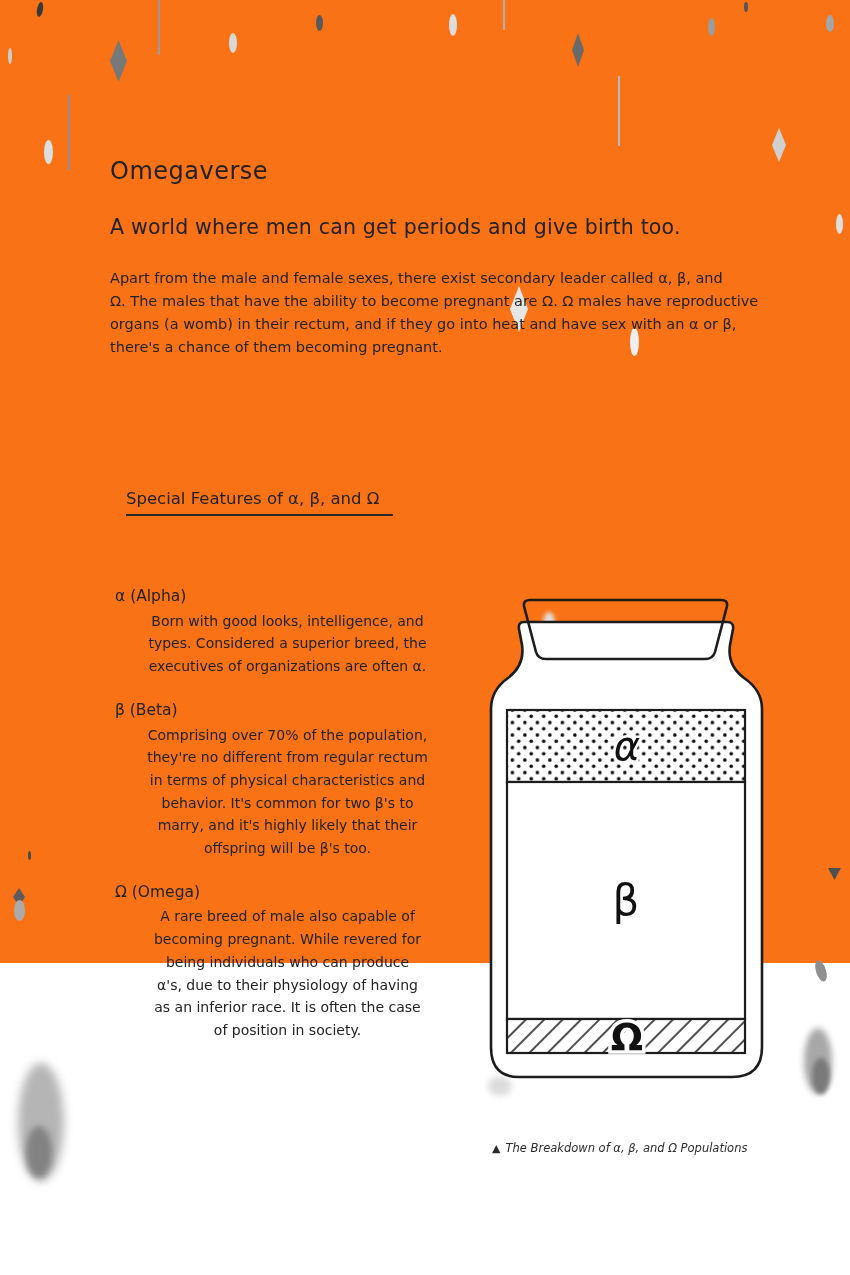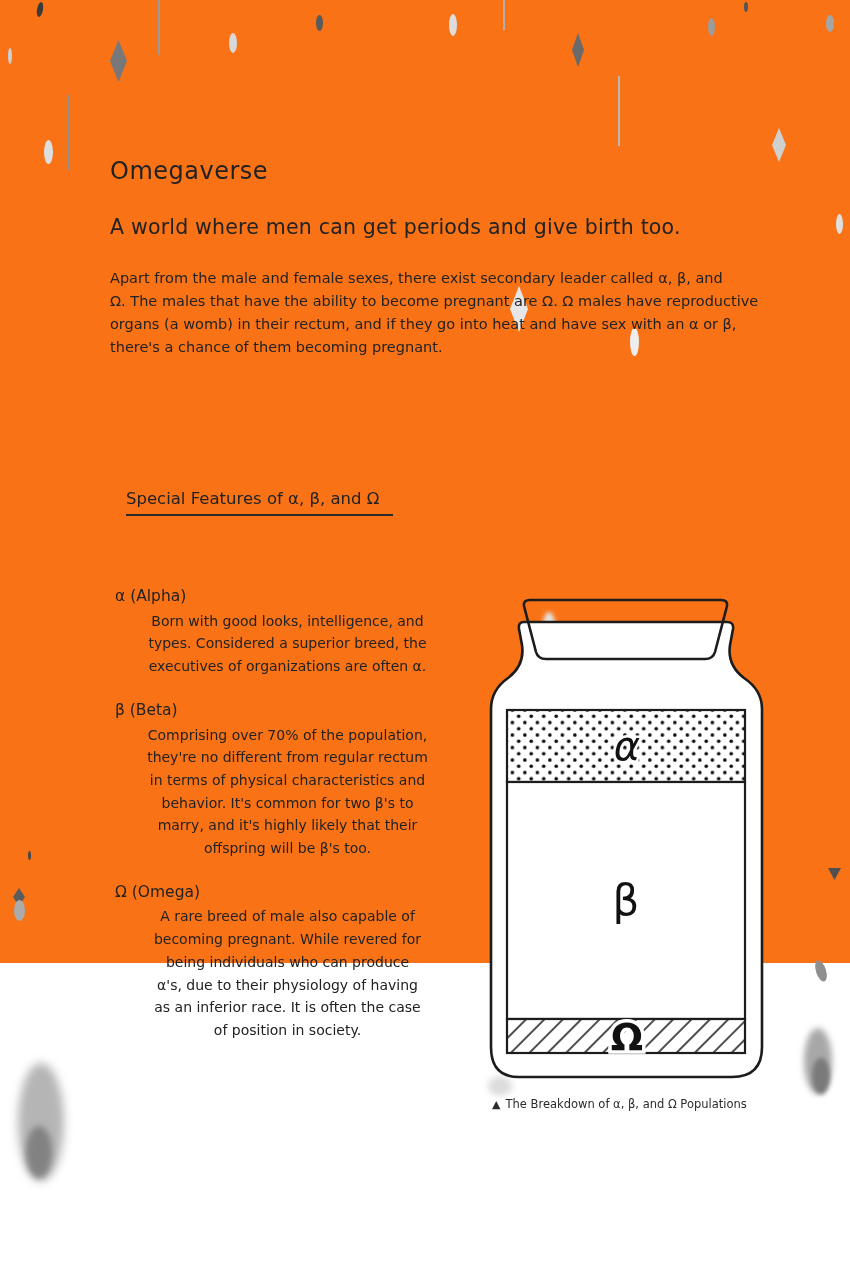--- a/index.html
+++ b/index.html
@@ -29,21 +29,21 @@
     text-align: center;
   }
 
   .col { left: 107px; top: 585px; width: 345px; font-size: 14px; line-height: 22.7px; margin-left: 8px; }
   .feature-section { margin-bottom: 21px; }
   .feature-heading { font-size: 15.5px; margin-bottom: 2px; }
   .feature-section .line { white-space: nowrap; text-align: center; }
 
   .jar-svg { left: 478px; top: 588px; }
 
-  .caption { left: 492px; top: 1097px; font-size: 11.5px; white-space: nowrap; color: #2b2b2b; }
+  .caption { left: 492px; top: 1141px; font-size: 11.5px; white-space: nowrap; color: #2b2b2b; font-style: italic; }
   .caption .marker { font-size: 11px; margin-right: 5px; }
 
   .artifact { position: absolute; pointer-events: none; }
   .diamond { clip-path: polygon(50% 0, 100% 50%, 50% 100%, 0 50%); }
   .tri-down { clip-path: polygon(0 0, 100% 0, 50% 100%); }
   .round { border-radius: 50%; }
 </style>
 </head>
 <body>
 

